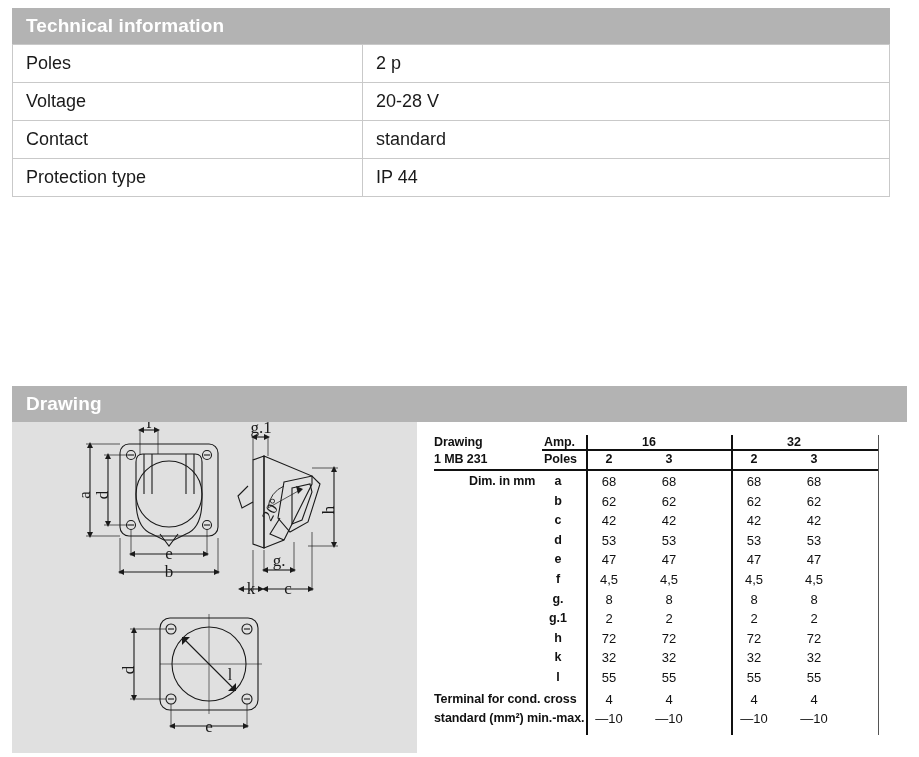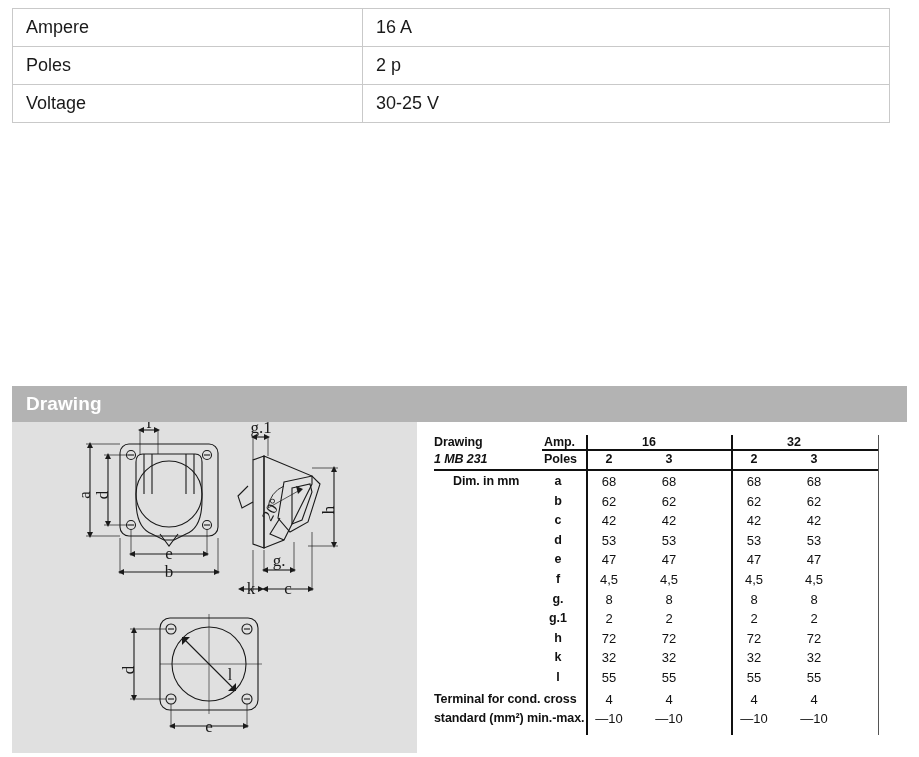--- a/index.html
+++ b/index.html
@@ -125,33 +125,38 @@
     background: #555555;
     width: 1.2px;
   }
 </style>
 </head>
 <body>
 
 <div id="page">
 
   <div class="section-tech">
+    <div class="bar-header">Technical information</div>
     <table class="tech">
       <tbody>
-          <tr>
-            <td class="k">Ampere</td>
-            <td>16 A</td>
-          </tr>
           <tr>
             <td class="k">Poles</td>
             <td>2 p</td>
           </tr>
           <tr>
             <td class="k">Voltage</td>
-            <td>30-25 V</td>
+            <td>20-28 V</td>
+          </tr>
+          <tr>
+            <td class="k">Contact</td>
+            <td>standard</td>
+          </tr>
+          <tr>
+            <td class="k">Protection type</td>
+            <td>IP 44</td>
           </tr>
         </tbody>
     </table>
   </div>
 
   <div class="section-draw">
     <div class="bar-header">Drawing</div>
 
     <div class="draw-body">
 
@@ -301,22 +306,22 @@
           <text x="122" y="248" font-family="Liberation Serif, serif" font-size="17" fill="#1a1a1a" text-anchor="middle" transform="rotate(-90 122 248)">d</text>
           <text x="197" y="310" font-family="Liberation Serif, serif" font-size="17" fill="#1a1a1a" text-anchor="middle">e</text>
           <text x="218" y="258" font-family="Liberation Serif, serif" font-size="16" fill="#1a1a1a" text-anchor="middle">l</text>
         </svg>
       </div>
 
       <div class="draw-tablewrap">
         <div class="dt">
 
           <div class="dt-txt" style="left:0; top:0;">Drawing</div>
-          <div class="dt-txt" style="left:0; top:17px;font-style:italic;">1 MB 231</div>
-          <div class="dt-txt" style="left:0; top:39px;padding-left:19px;">Dim. in mm</div>
+          <div class="dt-txt" style="left:0; top:17px;">1 MB 231</div>
+          <div class="dt-txt" style="left:16px; top:39px;padding-left:19px;">Dim. in mm</div>
 
           <div class="dt-txt" style="left:110px; top:0;">Amp.</div>
           <div class="dt-txt" style="left:110px; top:17px;">Poles</div>
 
           <div class="dt-lbl" style="left:175px; top:0; width:80px;">16</div>
           <div class="dt-lbl" style="left:320px; top:0; width:80px;">32</div>
 
           <div class="dt-lbl" style="left:155px; top:17px; width:40px;">2</div>
           <div class="dt-lbl" style="left:215px; top:17px; width:40px;">3</div>
           <div class="dt-lbl" style="left:300px; top:17px; width:40px;">2</div>

